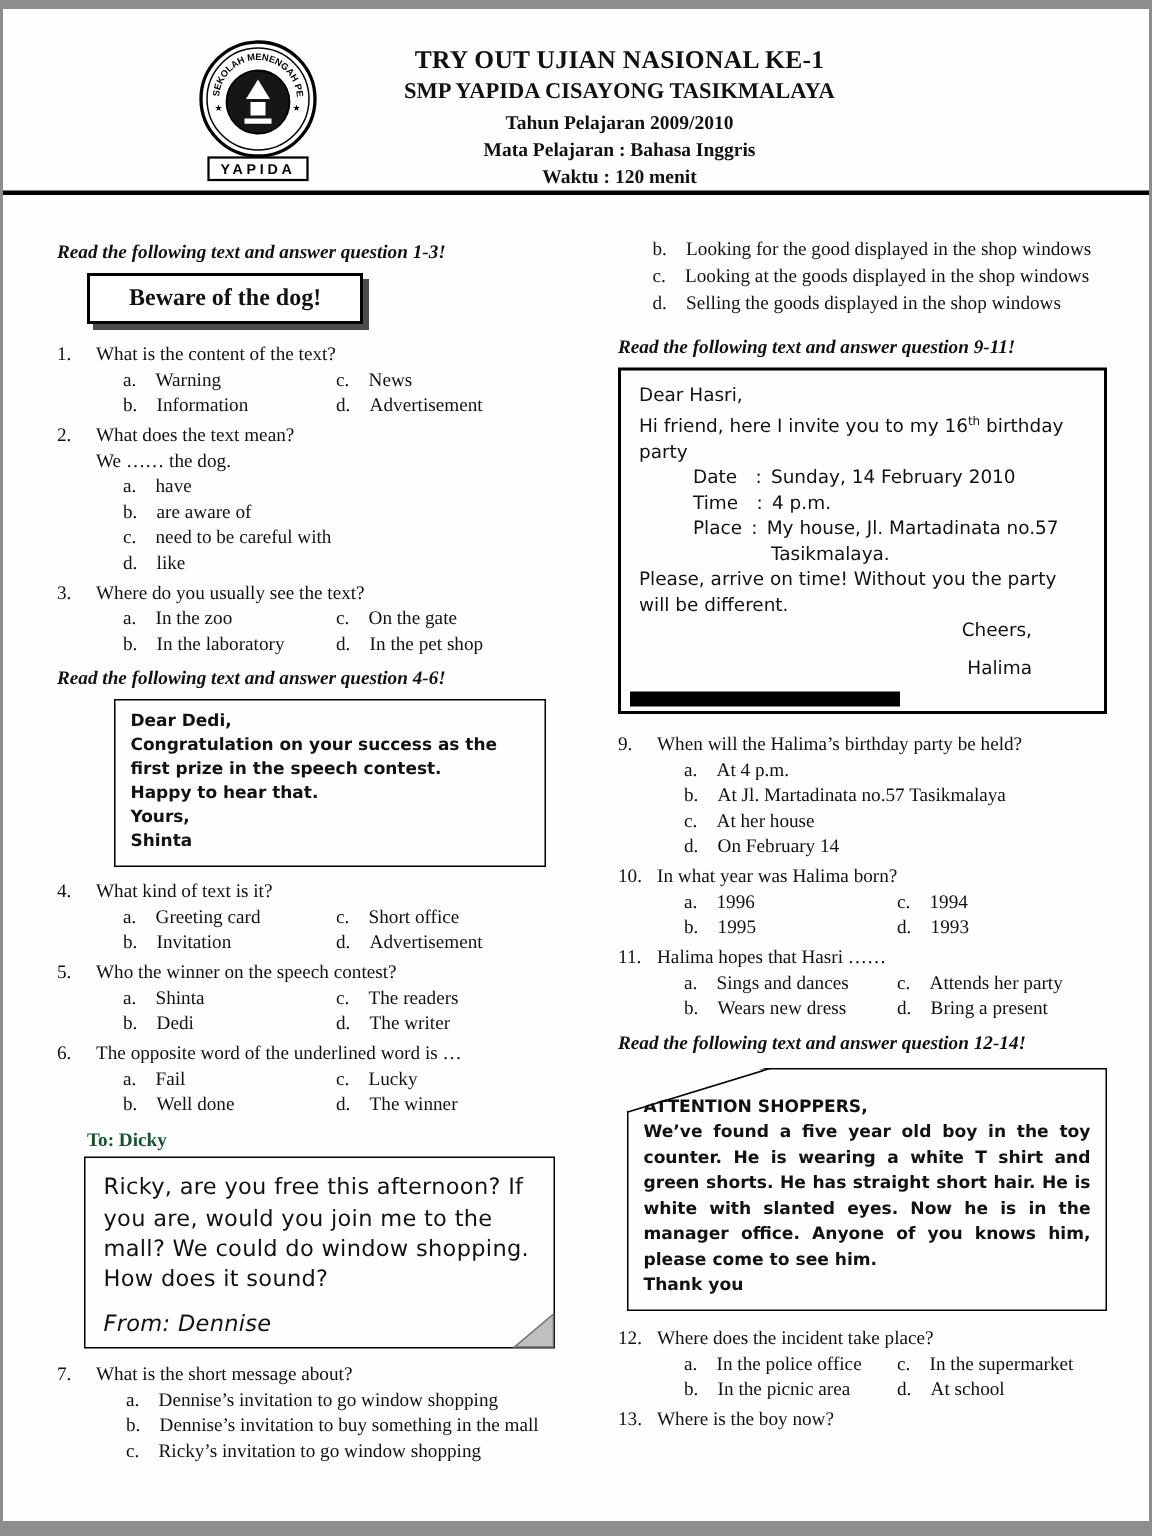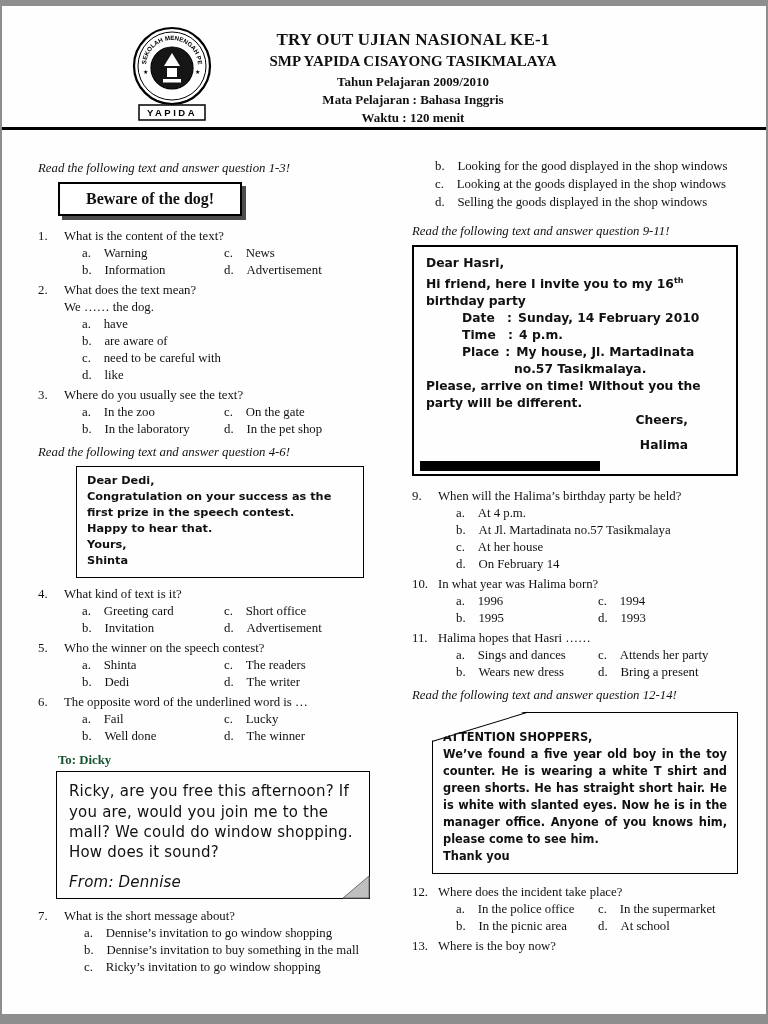--- a/index.html
+++ b/index.html
@@ -14,21 +14,21 @@
   .h-title  { font-size:17px; letter-spacing:.2px; margin-bottom:3px; }
   .h-school { font-size:15px; margin-bottom:3px; }
   .h-line   { font-size:13px; line-height:1.38; }
   .divider  { border-top:3px solid #000; }
 
   
   .content { display:flex; gap:20px; padding:28px 28px 0 36px; font-size:12.8px; line-height:17px; }
   .col-left  { flex:0 0 354px; }
   .col-right { flex:1; min-width:0; }
 
-  .instr { font-weight:normal; font-style:italic; margin:2px 0 5px; }
+  .instr { font-weight:bold; font-style:italic; margin:2px 0 5px; }
   .mt6 { margin-top:6px; }
 
   
   .q  { position:relative; padding-left:26px; margin-bottom:3px; }
   .qn { position:absolute; left:0; top:0; }
   .opts2 { margin-left:18px; display:grid; grid-template-columns:138px 1fr; column-gap:4px; }
   .opts1 { margin-left:18px; }
   .opts1 .opt { display:block; padding-left:20px; text-indent:-20px; }
   .optw  { display:block; text-indent:20px; text-align:justify; }
   .jus   { text-align:justify; padding-right:2px; }
@@ -52,29 +52,29 @@
   .instr-ov { position:absolute; left:0; top:0; font-weight:bold; font-style:italic; }
 
   
   .note { position:relative; margin:1px 0 9px 18px; width:314px; border:1px solid #000; padding:9px 12px 6px;
           font-family:"DejaVu Sans", sans-serif; font-size:15px; line-height:1.36; letter-spacing:.2px; }
   .note-from { margin-top:9px;font-style:italic; }
   .fold { position:absolute; right:-1px; bottom:-1px; }
 
   
   .invite { position:relative; border:2px solid #000; margin:5px 0 12px; padding:8px 12px 20px;
-            font-family:"DejaVu Sans", sans-serif; font-weight:bold; font-size:12.3px; line-height:17px; }
+            font-family:"DejaVu Sans", sans-serif; font-weight:normal; font-size:12.3px; line-height:17px; }
   .inv-details { margin-left:36px; }
   .inv-line { padding-left:52px; text-indent:-52px; }
   .inv-sign { text-align:right; padding-right:36px; }
   .inv-sign-name { margin-top:8px; }
   .black-bar { position:absolute; left:6px; bottom:3px; width:56%; height:10px; background:#000; }
 
   
-  .attention { position:relative; border:1.5px solid #000; margin:8px 0 10px 20px; padding:16px 10px 8px;
+  .attention { position:relative; border:1.5px solid #000; margin:8px 0 10px 6px; padding:16px 10px 8px;
                font-family:"DejaVu Sans", sans-serif; font-weight:bold; font-size:11.4px; line-height:17px; }
   .att-body { text-align:justify; }
   .notch-cover { position:absolute; top:-2px; left:-2px; width:96px; height:30px; background:#fefefe;
                  clip-path:polygon(0 0, 100% 0, 0 100%); }
   .notch-line  { position:absolute; top:28px; left:-1px; width:100px; border-top:1.5px solid #000;
                  transform:rotate(-17deg); transform-origin:0 50%; }
 
   sup { font-size:.65em; }
 </style>
 </head>

